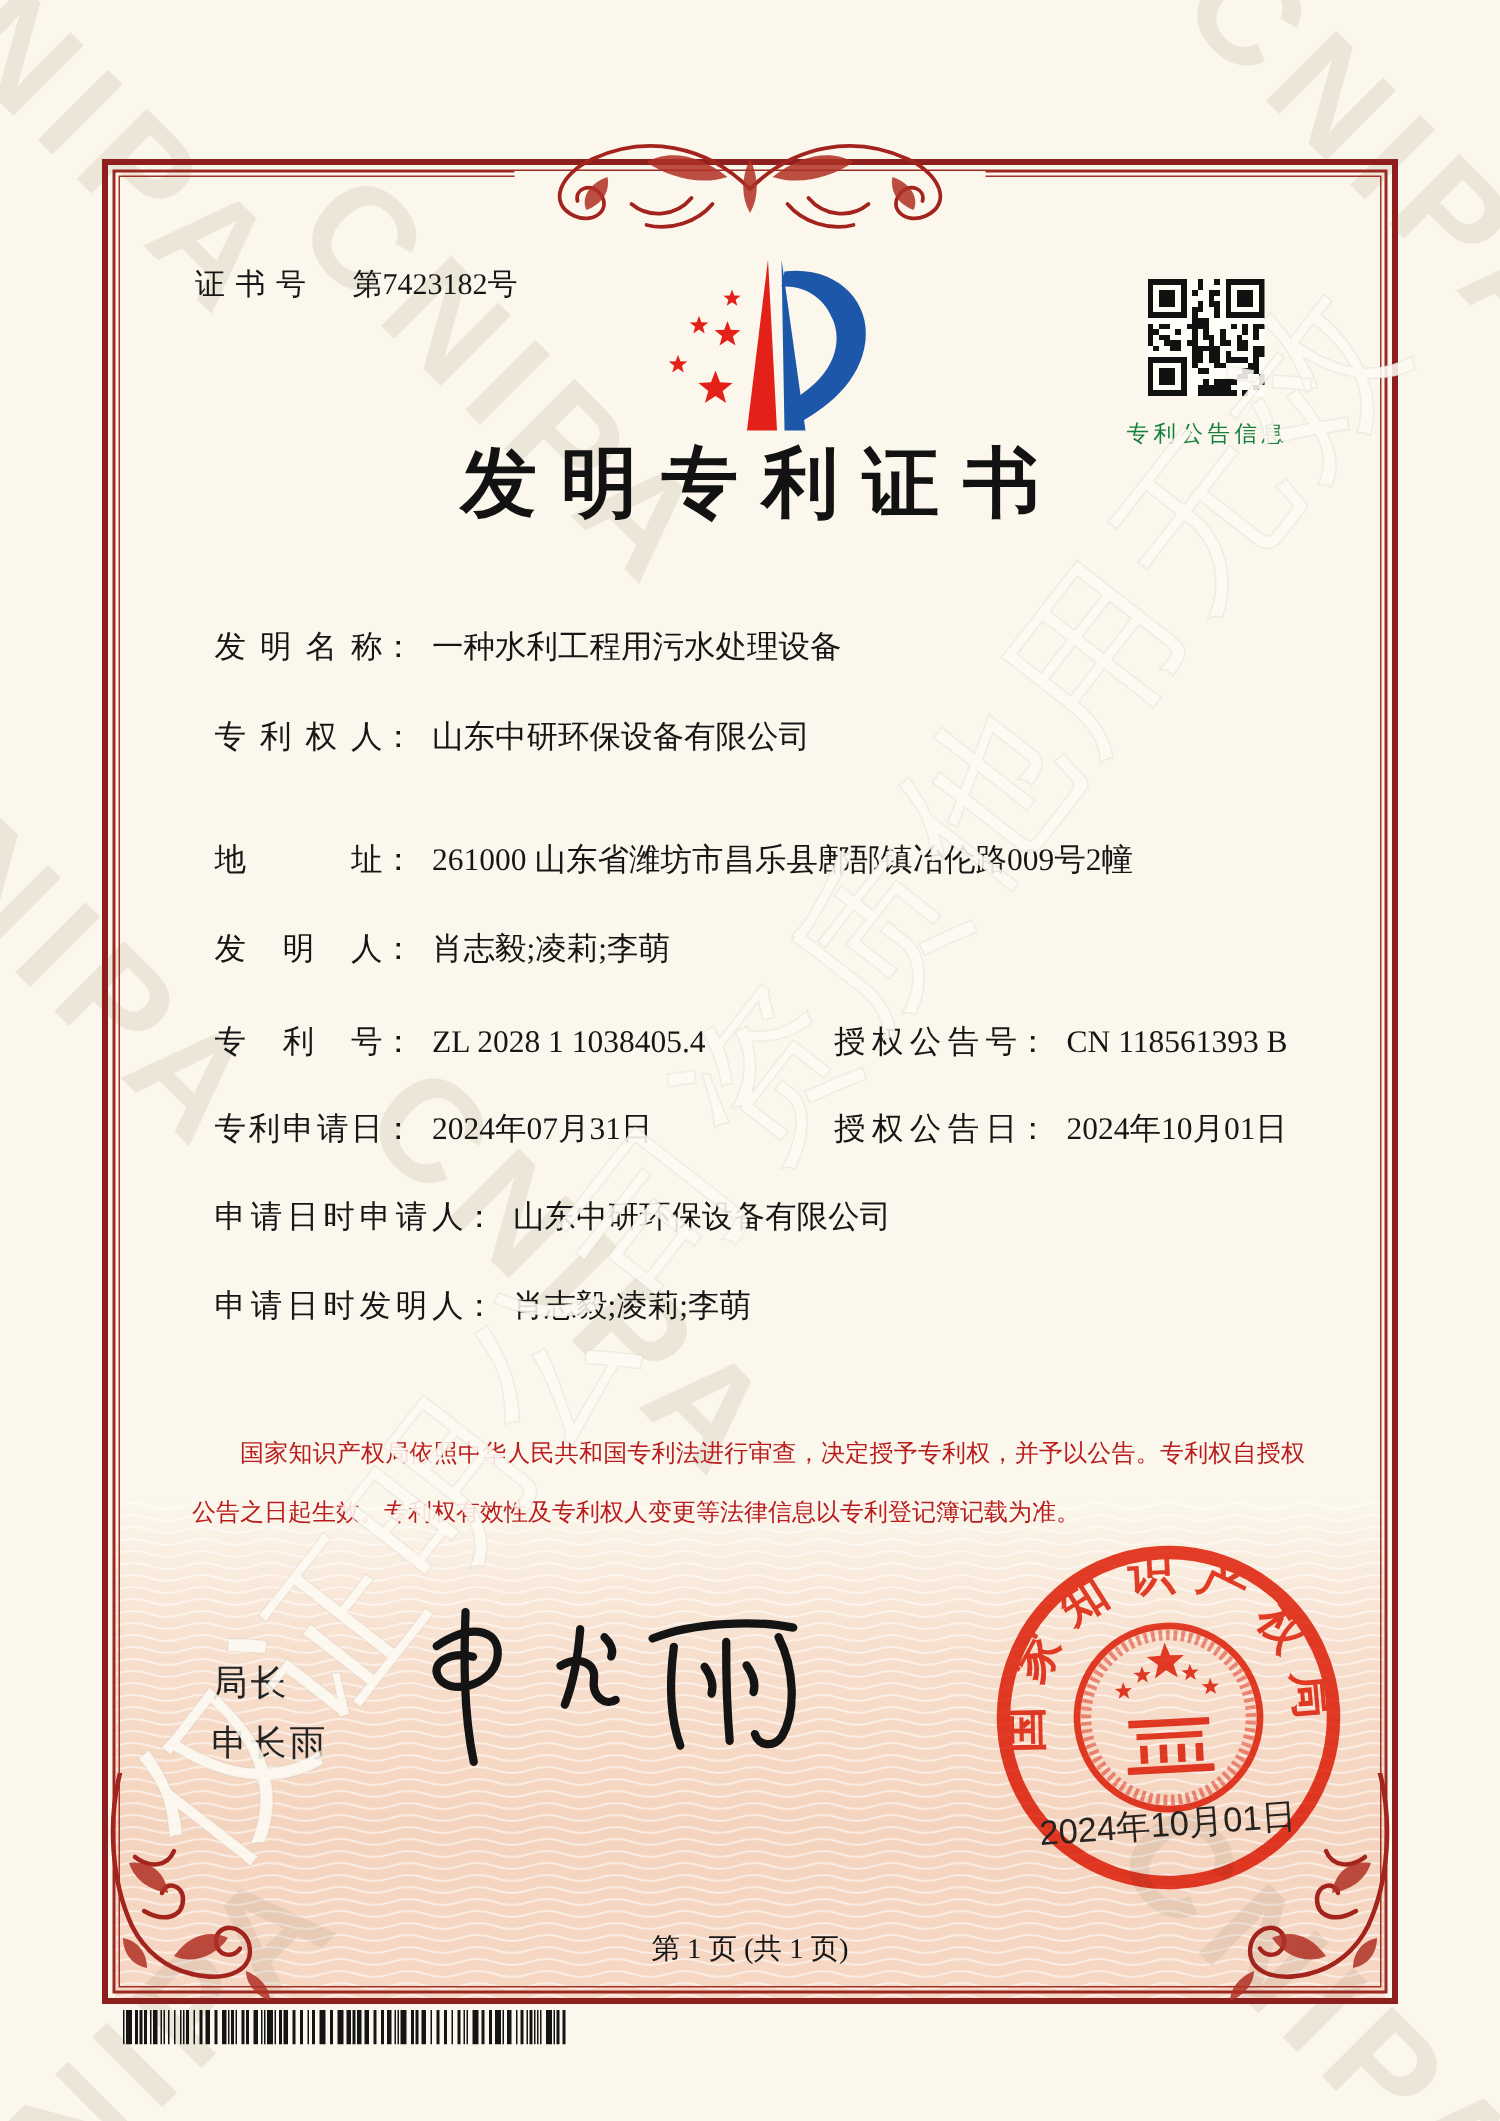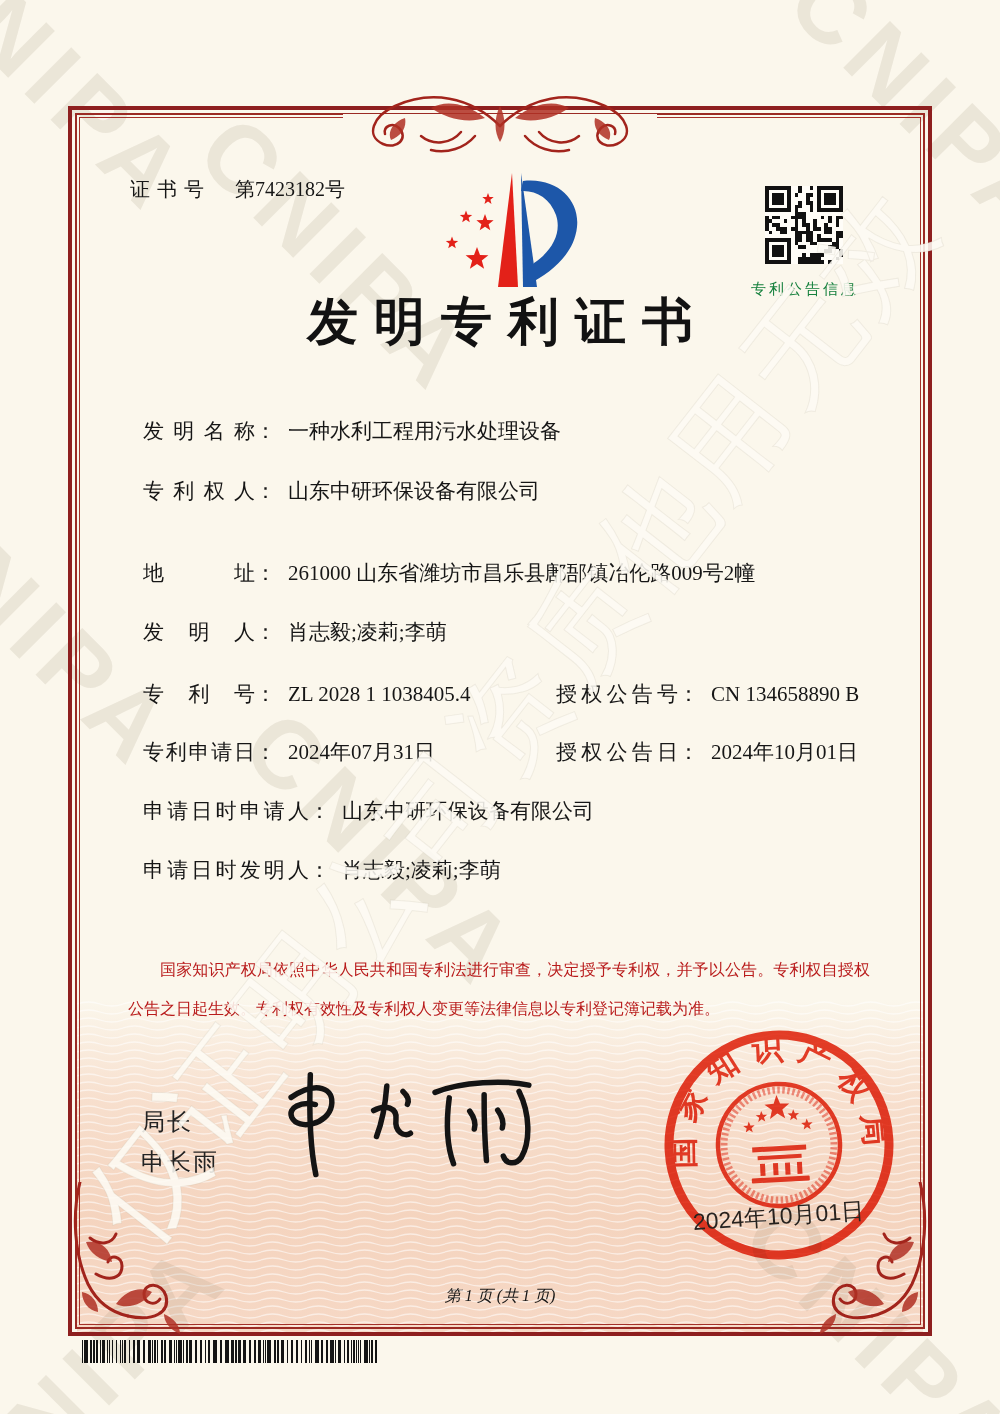--- a/index.html
+++ b/index.html
@@ -45,21 +45,21 @@
   .statement{position:absolute;left:128px;top:950px;width:742px;z-index:2;
        font-size:16px;line-height:39px;text-align:justify;text-indent:2em;color:#b91c1c;}
   
   .signer{position:absolute;left:141px;z-index:2;font-family:"Liberation Sans",sans-serif;
        font-size:24px;color:#232323;letter-spacing:2px;}
   .sig-svg{position:absolute;left:258px;top:1062px;width:290px;height:118px;z-index:4;}
   
   .seal{position:absolute;left:660px;top:1026px;width:238px;height:238px;z-index:6;
         mix-blend-mode:multiply;opacity:.96;}
   
-  .footer{position:absolute;left:0;right:0;top:1286px;text-align:center;font-size:16px;z-index:2;font-style:italic;}
+  .footer{position:absolute;left:0;right:0;top:1286px;text-align:center;font-size:19px;z-index:2;}
   .barcode{position:absolute;left:82px;top:1340px;width:298px;height:23px;z-index:2;}
   .ornament-top{position:absolute;left:335px;top:78px;width:330px;height:95px;z-index:3;pointer-events:none;}
   .corner-fl{position:absolute;top:1182px;width:122px;height:152px;z-index:3;pointer-events:none;}
   .corner-fl.bl{left:66px;}
   .corner-fl.br{left:812px;transform:scaleX(-1);}
 </style>
 </head>
 <body>
 
 <span class="wm-a" style="left:-30px;top:-85px;">CNIPA</span>
@@ -296,21 +296,21 @@
 <div class="frow" style="top:559px">
   <span class="f-label">地址</span><span class="f-colon">：</span><span class="f-value">261000 山东省潍坊市昌乐县鄌郚镇冶伦路009号2幢</span>
 </div>
 <div class="frow" style="top:618px">
   <span class="f-label">发明人</span><span class="f-colon">：</span><span class="f-value">肖志毅;凌莉;李萌</span>
 </div>
 <div class="frow" style="top:680px">
   <span class="f-label">专利号</span><span class="f-colon">：</span><span class="f-value">ZL 2028 1 1038405.4</span>
 </div>
 <div class="frow rcol" style="top:680px">
-  <span class="f-label r">授权公告号</span><span class="f-colon">：</span><span class="f-value">CN 134658890 B</span>
+  <span class="f-label r">授权公告号</span><span class="f-colon">：</span><span class="f-value">CN 118561393 B</span>
 </div>
 <div class="frow" style="top:738px">
   <span class="f-label">专利申请日</span><span class="f-colon">：</span><span class="f-value">2024年07月31日</span>
 </div>
 <div class="frow rcol" style="top:738px">
   <span class="f-label r">授权公告日</span><span class="f-colon">：</span><span class="f-value">2024年10月01日</span>
 </div>
 <div class="frow" style="top:797px">
   <span class="f-label wide">申请日时申请人</span><span class="f-colon">：</span><span class="f-value">山东中研环保设备有限公司</span>
 </div>

